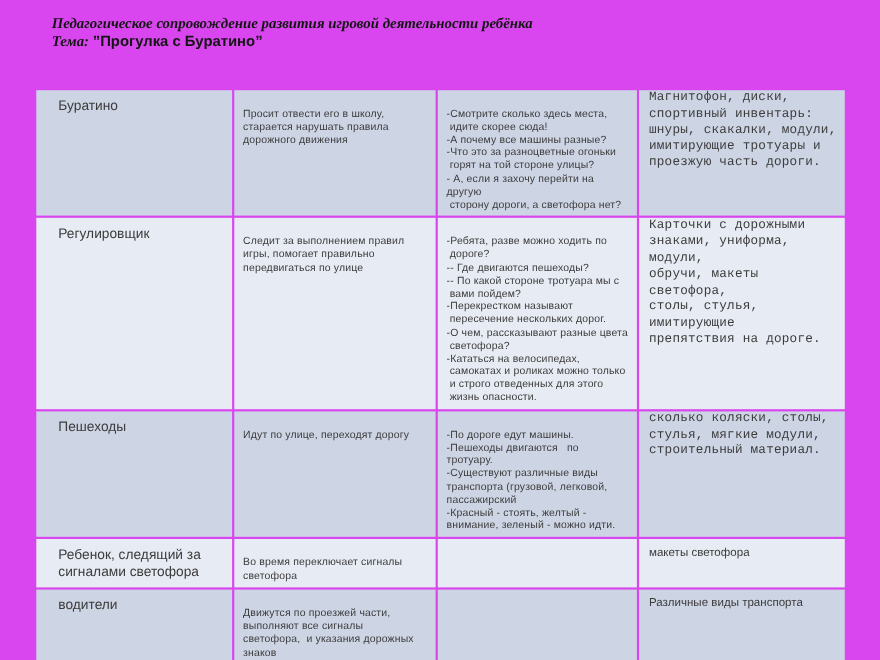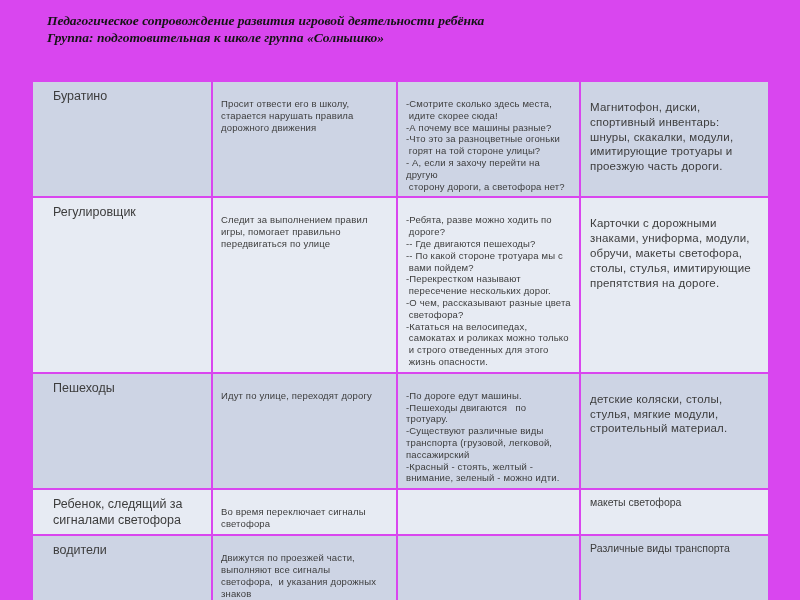--- a/index.html
+++ b/index.html
@@ -30,31 +30,31 @@
     white-space:pre-wrap;
   }
   td{
     vertical-align:top;color:var(--text);
     padding:5px 6px 4px 8px;white-space:pre-wrap;overflow:hidden;
   }
   tr.band-dark td{background:var(--band-dark);}
   tr.band-light td{background:var(--band-light);}
   td.role{font-size:12.5px;line-height:16px;padding-left:20px;padding-top:6px;}
   td.small{font-size:9.5px;line-height:11.8px;letter-spacing:0.15px;padding-top:16px;}
-  td.env{font-size:11.5px;line-height:14.8px;padding-left:9px;padding-top:18px;letter-spacing:0.2px;}
+  td.env{font-size:11.5px;line-height:14.8px;padding-left:9px;padding-top:0;letter-spacing:0.2px;font-family:Liberation Mono, monospace;}
   td.env-sm{font-size:10.5px;line-height:13px;padding-left:9px;padding-top:6px;}
 </style>
 </head>
 <body>
 
 <div class="slide">
 
   <div class="title-block">
     <div class="t-line">Педагогическое сопровождение развития игровой деятельности ребёнка</div>
-    <div class="t-line">Группа: подготовительная к школе группа «Солнышко»</div>
+    <div class="t-line"><span>Тема: </span><span class="t-topic">”Прогулка с Буратино”</span></div>
   </div>
 
   <table class="grid">
     <colgroup>
       <col style="width:178px">
         <col style="width:183px">
         <col style="width:181px">
         <col style="width:187px">
     </colgroup>
     <tbody>
@@ -104,21 +104,21 @@
       <td class="role">Пешеходы</td>
       <td class="small">Идут по улице, переходят дорогу</td>
       <td class="small">-По дороге едут машины.
 -Пешеходы двигаются   по
 тротуару.
 -Существуют различные виды
 транспорта (грузовой, легковой,
 пассажирский
 -Красный - стоять, желтый -
 внимание, зеленый - можно идти.</td>
-      <td class="env">детские коляски, столы,
+      <td class="env">сколько коляски, столы,
 стулья, мягкие модули,
 строительный материал.</td>
     </tr>
     <tr class="band-light" style="height:44px">
       <td class="role">Ребенок, следящий за
 сигналами светофора</td>
       <td class="small">Во время переключает сигналы
 светофора</td>
       <td class="small"></td>
       <td class="env-sm">макеты светофора</td>

